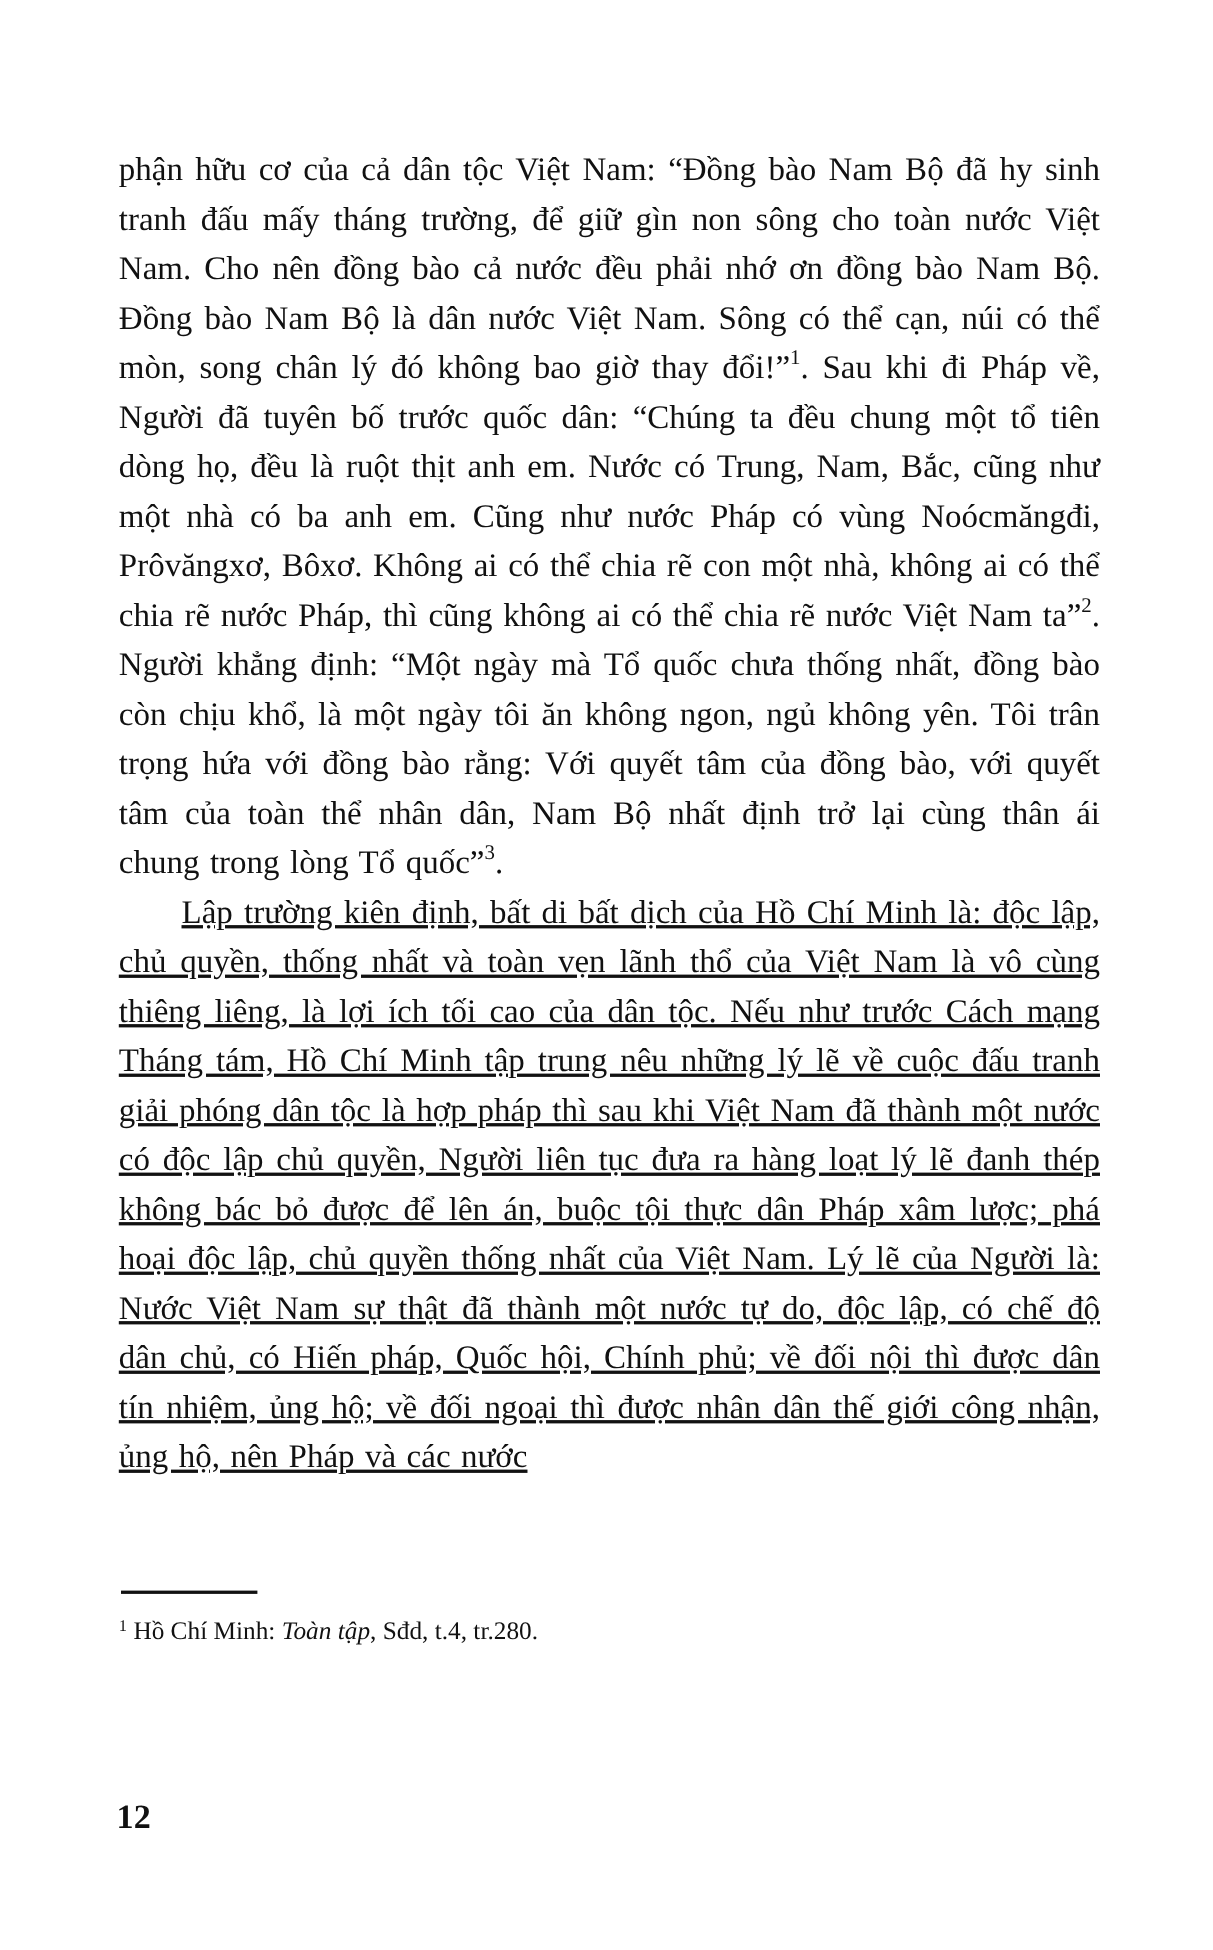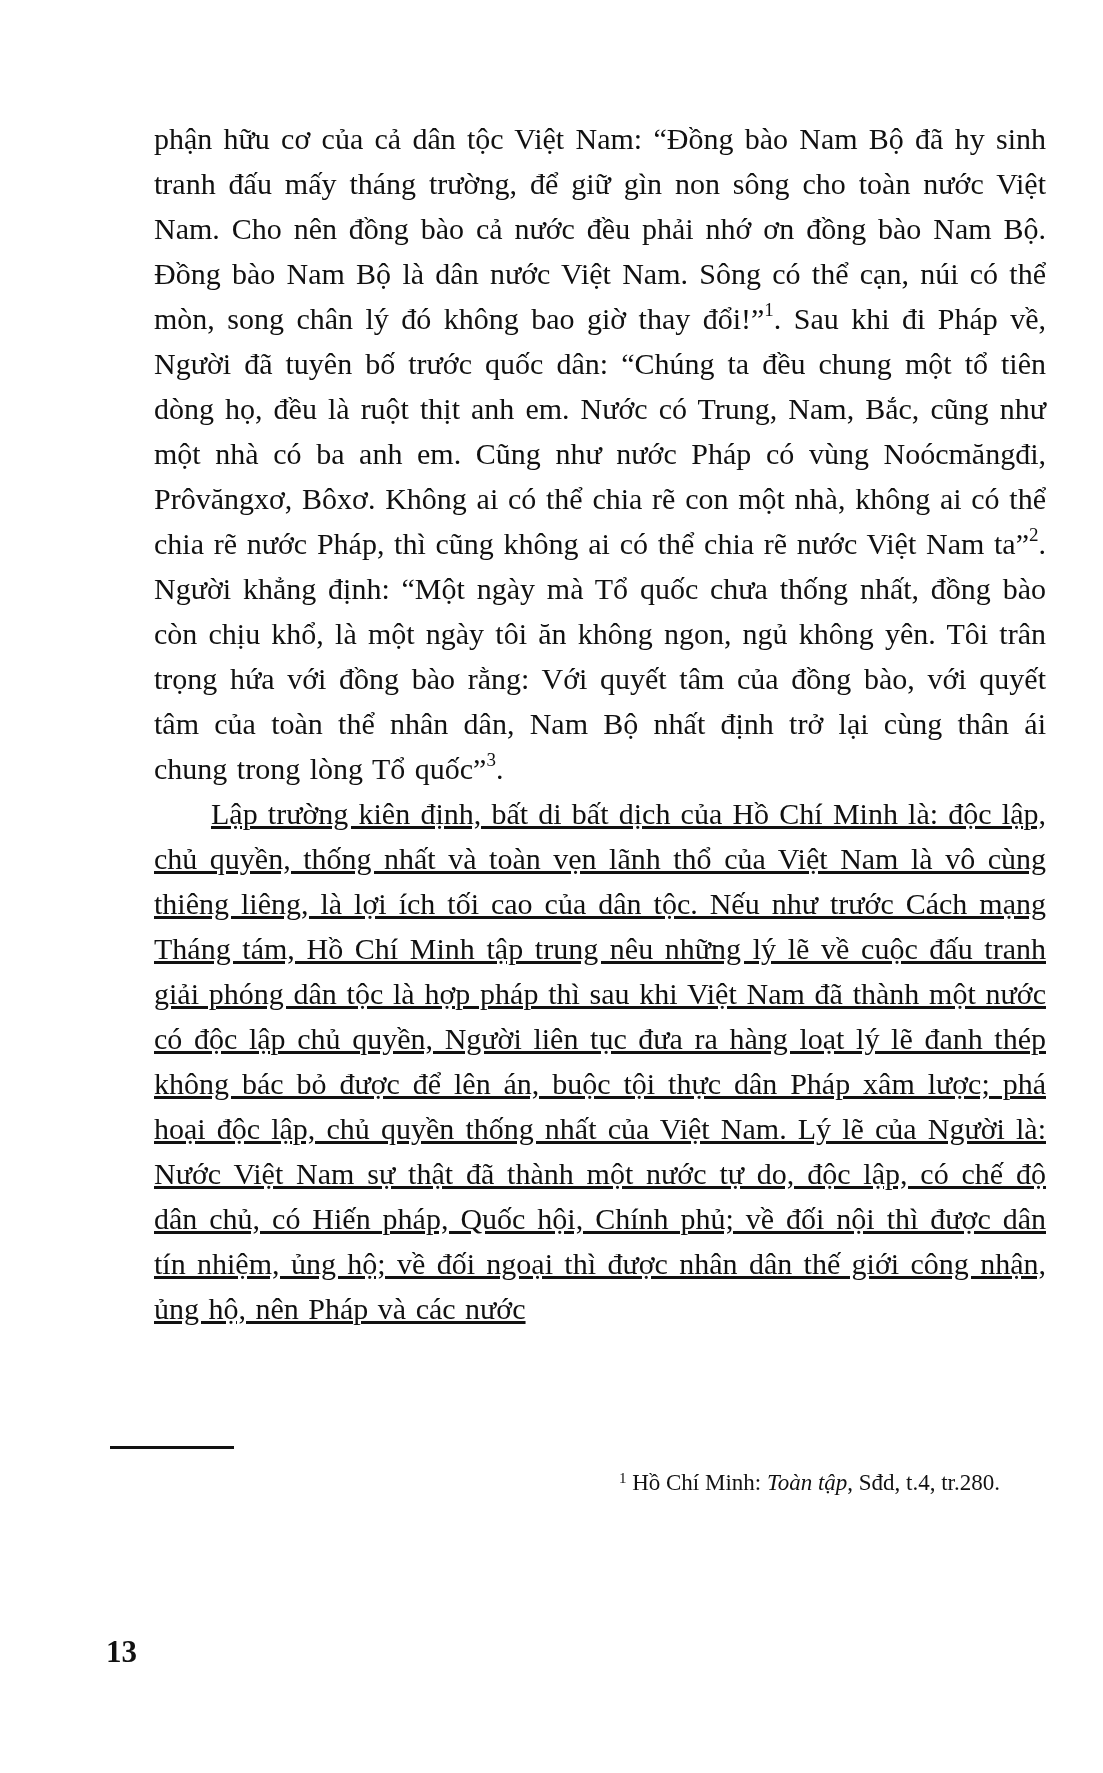--- a/index.html
+++ b/index.html
@@ -13,23 +13,22 @@
     height: 1773px;
     margin: 0 auto;
     background: #ffffff;
     font-family: "Liberation Serif", "DejaVu Serif", serif;
     color: #111111;
     overflow: hidden;
   }
   .text-block {
     position: absolute;
     left: 108px;
-    top: 116px;
+    top: 132px;
     width: 892px;
-    margin-left: 46px;
   }
   .body-para {
     margin: 0;
     font-size: 30px;
     line-height: 45px;
     text-align: justify;
     word-spacing: 2px;
   }
   .body-para.indented {
     text-indent: 57px;
@@ -51,21 +50,21 @@
   .footnote-rule {
     width: 124px;
     height: 3px;
     background: #111111;
     margin: 0 0 12px 2px;
   }
   .footnote {
     margin: 0;
     font-size: 23px;
     line-height: 43px;
-    text-align: right;
+    text-align: left;
   }
   .footnote .fn-marker {
     font-size: 15px;
     line-height: 0;
     position: relative;
     top: -7px;
     vertical-align: baseline;
   }
   .footnote .fn-title {
     font-style: italic;
@@ -93,15 +92,15 @@
   </div>
 
   <div class="footnote-block">
     <div class="footnote-rule"></div>
 
     <p class="footnote"><sup class="fn-marker">1</sup><span> Hồ Chí Minh: </span><span class="fn-title">Toàn tập</span><span>, Sđd, t.4, tr.280.</span></p>
 
 
   </div>
 
-  <div class="page-number">13</div>
+  <div class="page-number">12</div>
 
 </div>
 
 </body></html>

